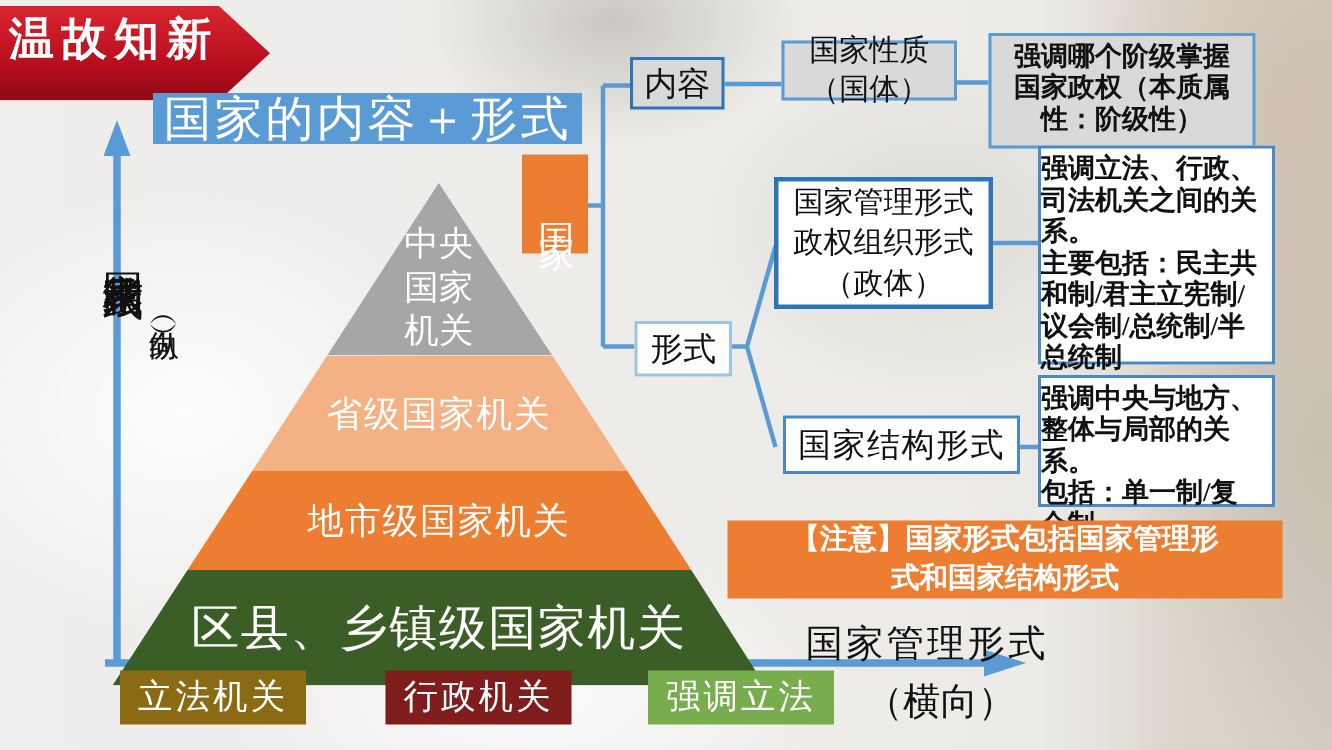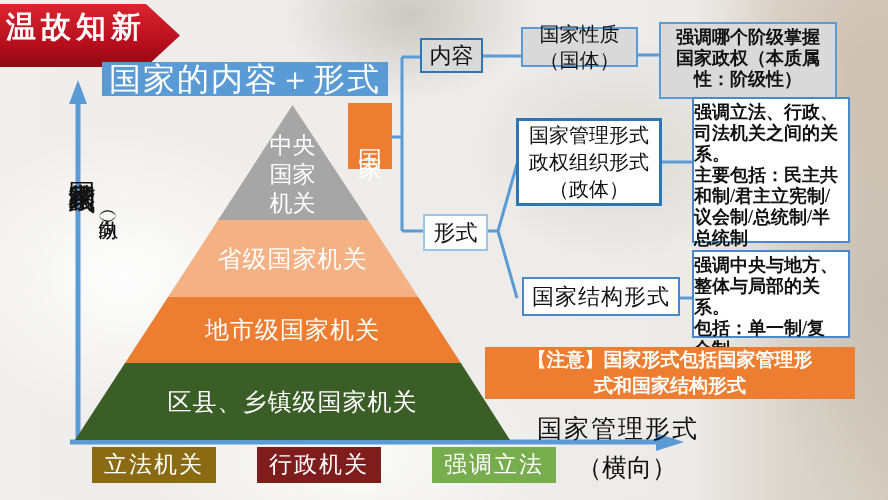--- a/index.html
+++ b/index.html
@@ -32,32 +32,32 @@
 
   
   .y-label{left:64px;top:160px;height:170px;writing-mode:vertical-rl;
     font-size:27px;color:#111;letter-spacing:1px;}
   .y-label-note{left:96px;top:204px;height:100px;writing-mode:vertical-rl;
     font-size:20px;color:#111;}
   .x-label{left:537px;top:412px;font-size:25px;color:#111;letter-spacing:2px;}
   .x-label-note{left:577px;top:451px;font-size:25px;color:#111;}
 
   
-  .pyramid{left:75px;top:105px;width:435px;height:335px;}
+  .pyramid{left:75px;top:122px;width:435px;height:335px;}
   .level{position:absolute;left:0;width:435px;display:flex;align-items:center;
     justify-content:center;color:#fff;}
   .lv1{top:0;height:115px;background:#A6A6A6;
     clip-path:polygon(50% 0,67.4% 100%,32.9% 100%);
     font-size:23px;line-height:1.25;text-align:center;padding-top:26px;box-sizing:border-box;}
   .lv2{top:115px;height:77px;background:#F4B183;
     clip-path:polygon(32.9% 0,67.4% 0,78.9% 100%,21.4% 100%);font-size:24px;letter-spacing:1px;}
   .lv3{top:192px;height:66px;background:#ED7D31;
     clip-path:polygon(21.4% 0,78.9% 0,88.7% 100%,11.5% 100%);font-size:24px;letter-spacing:1px;}
   .lv4{top:258px;height:77px;background:#3B5D26;
-    clip-path:polygon(11.5% 0,88.7% 0,100% 100%,0 100%);font-size:24px;letter-spacing:1px;}
+    clip-path:polygon(11.5% 0,88.7% 0,100% 100%,0 100%);font-size:32px;letter-spacing:1px;}
 
   
   .state-tag{left:348px;top:103px;width:44px;height:66px;background:#ED7D31;color:#fff;
     writing-mode:vertical-rl;font-size:24px;letter-spacing:6px;display:flex;
     align-items:center;justify-content:center;}
 
   
   .node{box-sizing:border-box;display:flex;align-items:center;justify-content:center;
     text-align:center;color:#111;}
   .n-content{left:420px;top:38px;width:63px;height:35px;background:#D9D9D9;
@@ -77,21 +77,21 @@
   .exp3{left:692px;top:250px;width:158px;height:88px;background:#fff;border-color:#4A89C8;}
 
   
   .note{left:485px;top:347px;width:370px;height:52px;background:#ED7D31;color:#fff;
     font-weight:bold;font-size:19px;line-height:1.35;display:flex;align-items:center;
     justify-content:center;text-align:center;}
 
   
   .organ{top:447px;height:36px;width:124px;color:#fff;font-size:23px;line-height:36px;
     text-align:center;letter-spacing:2px;}
-  .organ1{left:92px;background:#8A6B14;}
+  .organ1{left:80px;background:#8A6B14;}
   .organ2{left:257px;background:#7f1d1d;}
   .organ3{left:432px;background:#77AD4D;}
 
   svg.overlay{position:absolute;left:0;top:0;pointer-events:none;}
 </style>
 </head>
 <body>
 
 <div class="bg-texture"></div>
 

